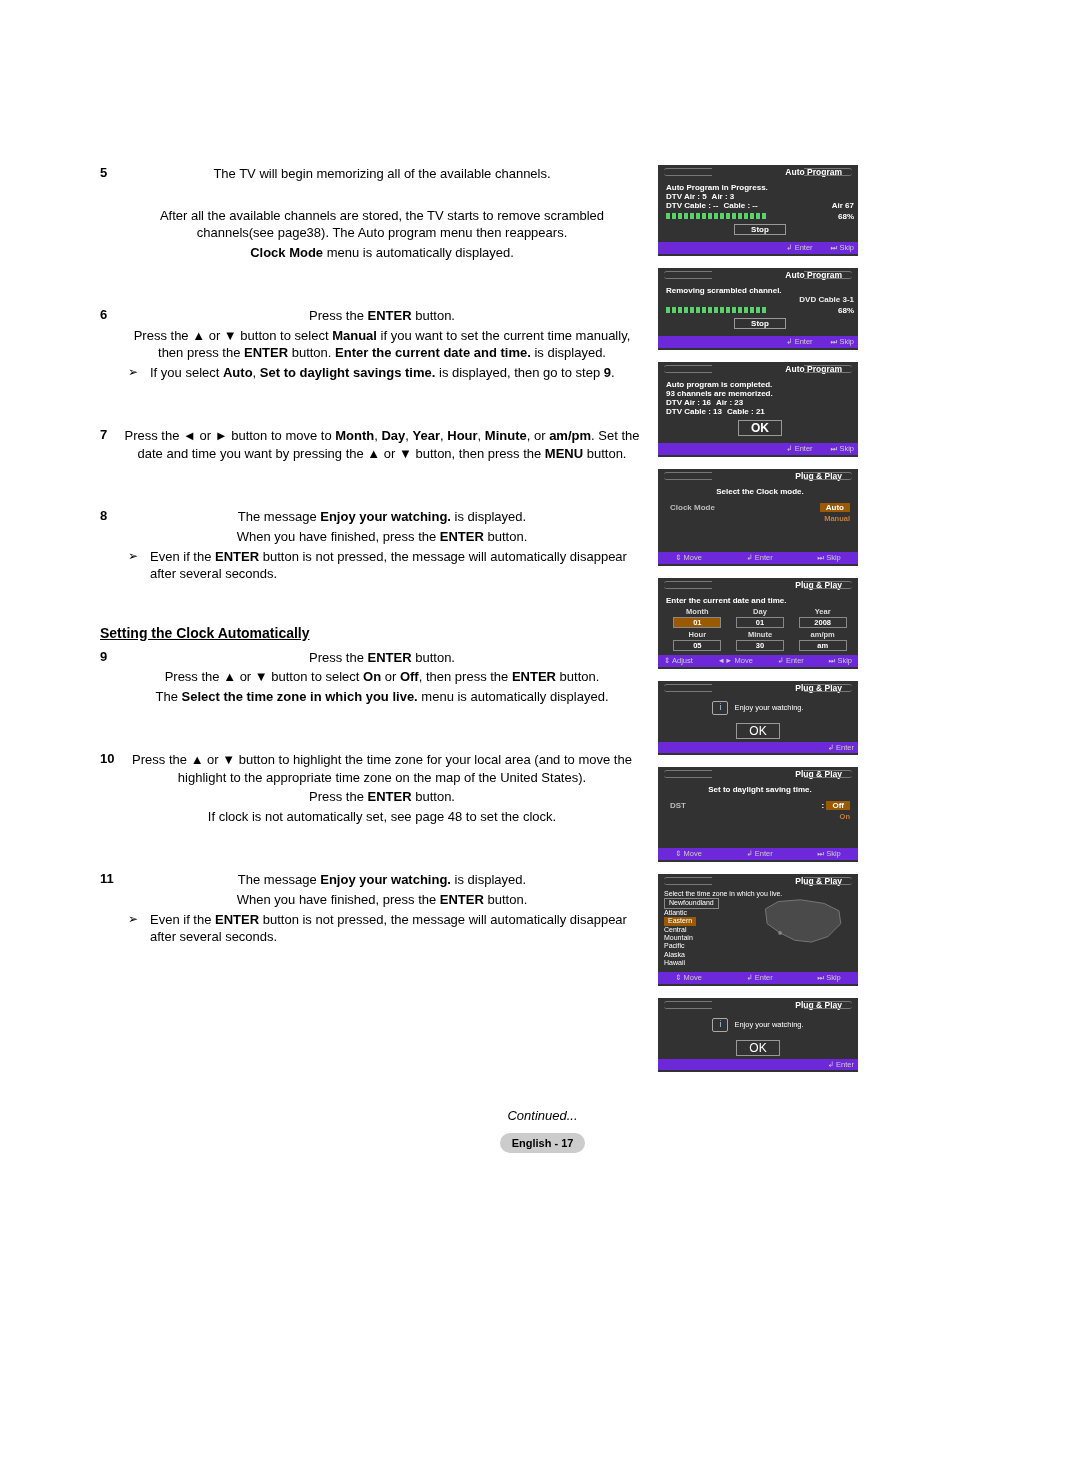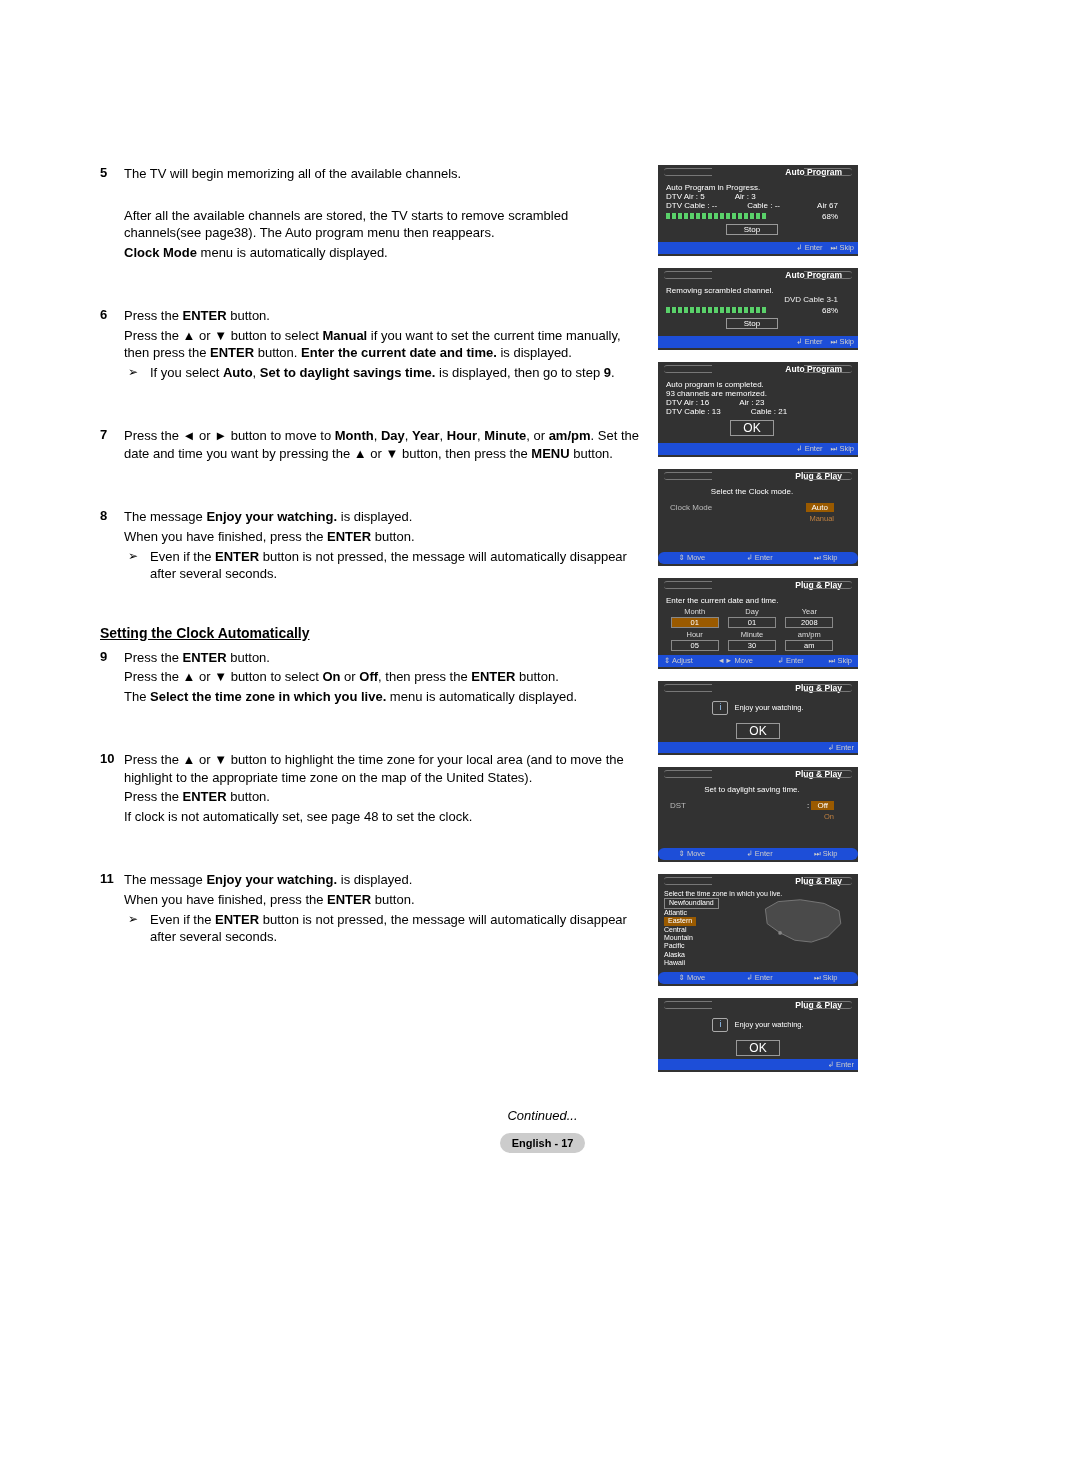--- a/index.html
+++ b/index.html
@@ -34,20 +34,21 @@
     width: 24px;
     font-weight: bold;
     flex-shrink: 0;
   }
   .step .body {
     flex: 1;
   }
   .step p {
     margin: 0 0 2px 0;
     line-height: 1.35;
+    text-align: center;
   }
   .sublist {
     margin: 1px 0 0 0;
     padding: 0;
     list-style: none;
   }
   .sublist li {
     position: relative;
     padding-left: 26px;
     margin-bottom: 2px;
@@ -111,22 +112,22 @@
     position: absolute;
     top: 50%;
     width: 48px;
     height: 6px;
     border-top: 1px solid #777;
     border-bottom: 1px solid #777;
     transform: translateY(-50%);
   }
   .osd .title::before { left: 6px; border-radius: 3px 0 0 3px; }
   .osd .title::after  { right: 6px; border-radius: 0 3px 3px 0; }
-  .osd .content { padding: 2px 20px 4px 8px; }
-  .osd .line { display: flex; justify-content: flex-start; gap: 30px; }
+  .osd .content { padding: 2px 4px 4px 8px; font-weight: bold; }
+  .osd .line { display: flex; justify-content: flex-start; gap: 5px; }
   .osd .right-val { text-align: right; color: #eee; }
   .osd .progressbar {
     height: 6px;
     width: 100px;
     background: repeating-linear-gradient(90deg,#5ad16a 0 4px,#2a2a2a 4px 6px);
     margin: 3px 0;
     display: inline-block;
   }
   .osd .stopbtn {
     text-align: center;
@@ -138,30 +139,30 @@
   }
   .osd .okbtn {
     text-align: center;
     margin: 4px auto 3px auto;
     width: 38px;
     border: 1px solid #999;
     font-size: 12px;
     padding: 0 2px;
   }
   .osd .footer {
-    background: #1d4ed8;
+    background: #6d28d9;
     text-align: right;
     padding: 1px 4px;
     font-size: 7.5px;
     color: #ccc;
     display: flex;
     justify-content: flex-end;
-    gap: 8px;
-  }
-  .osd .footer.center3 { justify-content: space-around; border-radius: 6px; }
+    gap: 18px;
+  }
+  .osd .footer.center3 { justify-content: space-around; }
   .osd .kvrow { display: flex; justify-content: space-between; padding: 1px 4px; }
   .osd .kvrow .lbl { color: #bbb; }
   .osd .kvrow .sel { background: #9a5a00; color: #fff; padding: 0 6px; font-size: 8px; }
   .osd .dim { color: #777; }
   .osd .datetable { display: flex; justify-content: space-around; text-align: center; margin-top: 2px;}
   .osd .datetable .c { width: 48px; }
   .osd .datetable .lbl { font-size: 7.5px; color: #ddd; margin-bottom: 1px;}
   .osd .datetable .val { border: 1px solid #888; font-size: 7.5px; padding: 0; }
   .osd .datetable .selv { background: #9a5a00; }
   .osd .msg { text-align: center; padding: 4px 6px; font-size: 7.5px; }

